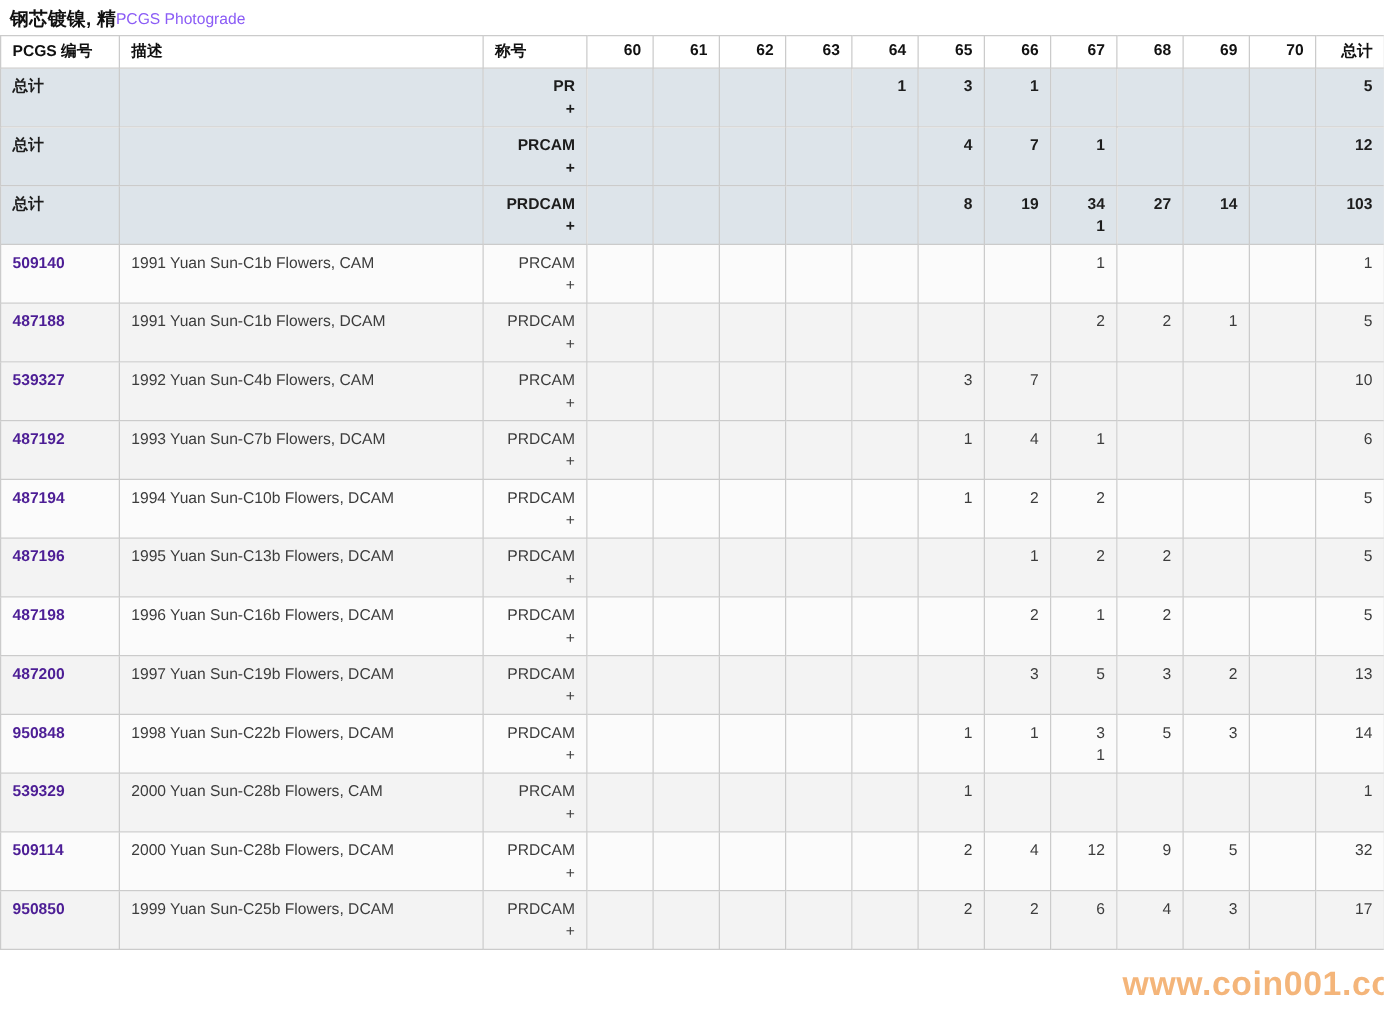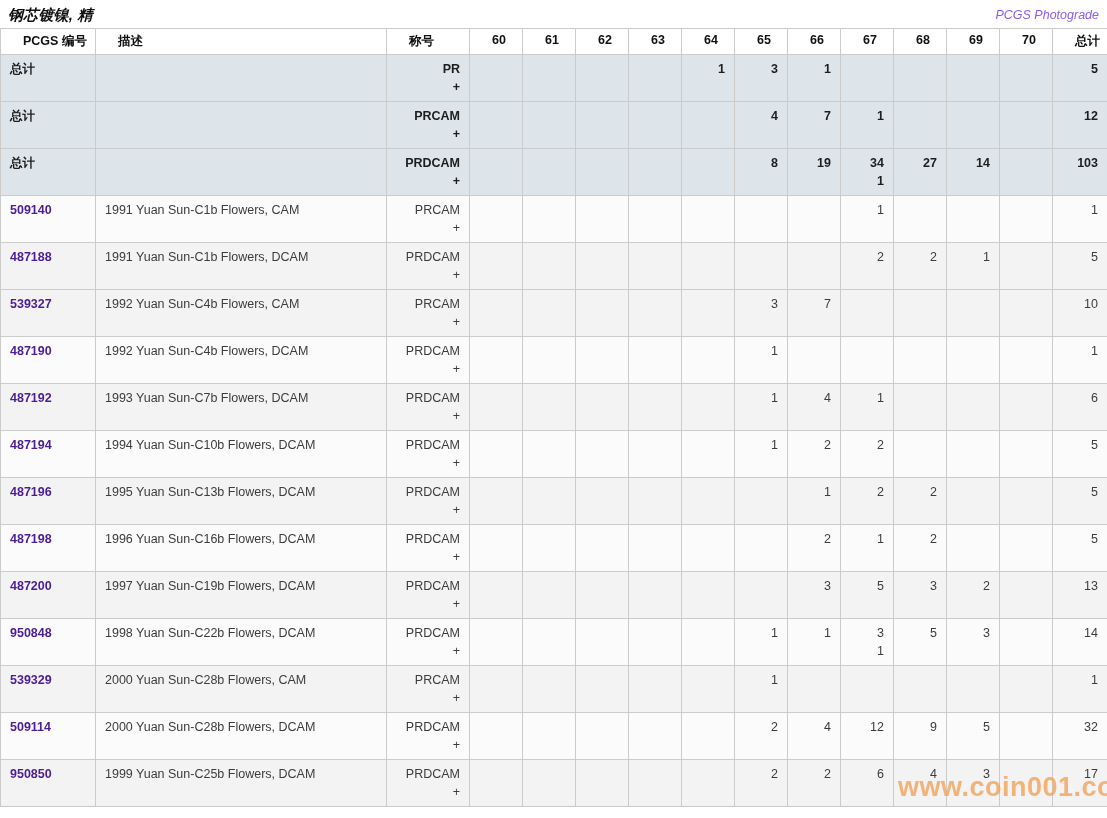--- a/index.html
+++ b/index.html
@@ -7,24 +7,23 @@
     width: 1107px; height: 818px;
     overflow: hidden;
     background: #ffffff;
     font-family: "Liberation Sans", "DejaVu Sans", sans-serif;
     position: relative;
   }
   .topbar {
     height: 28px;
     box-sizing: border-box;
     display: flex;
-    justify-content: space-between;
+    justify-content: flex-start;
     align-items: center;
     padding: 2px 8px 0 8px;
-    font-style: italic;
   }
   .page-title {
     font-size: 15px;
     font-weight: bold;
     color: #111111;
     letter-spacing: 0.2px;
   }
   .pg-link {
     font-size: 12.5px;
     color: #8b5cf6;
@@ -40,21 +39,21 @@
     border: 1px solid #cbcbcb;
     box-sizing: border-box;
     vertical-align: top;
     font-size: 12.5px;
     overflow: hidden;
   }
   table.pop th {
     font-weight: bold;
     color: #111111;
     text-align: left;
-    padding: 4px 22px;
+    padding: 4px 9px;
     height: 24px;
     background: #ffffff;
     white-space: nowrap;
   }
   table.pop th.num { text-align: right; }
   table.pop td {
     padding: 5px 9px;
     line-height: 18px;
     color: #3c3c3c;
   }
@@ -235,38 +234,20 @@
         <td class="numcell"></td>
         <td class="numcell"></td>
         <td class="numcell">3</td>
         <td class="numcell">7</td>
         <td class="numcell"></td>
         <td class="numcell"></td>
         <td class="numcell"></td>
         <td class="numcell"></td>
         <td class="numcell">10</td>
       </tr>
-      <tr class="data-odd">
-        <td class="pcgs"><a>487190</a></td>
-        <td>1992 Yuan Sun-C4b Flowers, DCAM</td>
-        <td class="desig">PRDCAM
-+</td>
-        <td class="numcell"></td>
-        <td class="numcell"></td>
-        <td class="numcell"></td>
-        <td class="numcell"></td>
-        <td class="numcell"></td>
-        <td class="numcell">1</td>
-        <td class="numcell"></td>
-        <td class="numcell"></td>
-        <td class="numcell"></td>
-        <td class="numcell"></td>
-        <td class="numcell"></td>
-        <td class="numcell">1</td>
-      </tr>
       <tr class="data-even">
         <td class="pcgs"><a>487192</a></td>
         <td>1993 Yuan Sun-C7b Flowers, DCAM</td>
         <td class="desig">PRDCAM
 +</td>
         <td class="numcell"></td>
         <td class="numcell"></td>
         <td class="numcell"></td>
         <td class="numcell"></td>
         <td class="numcell"></td>

